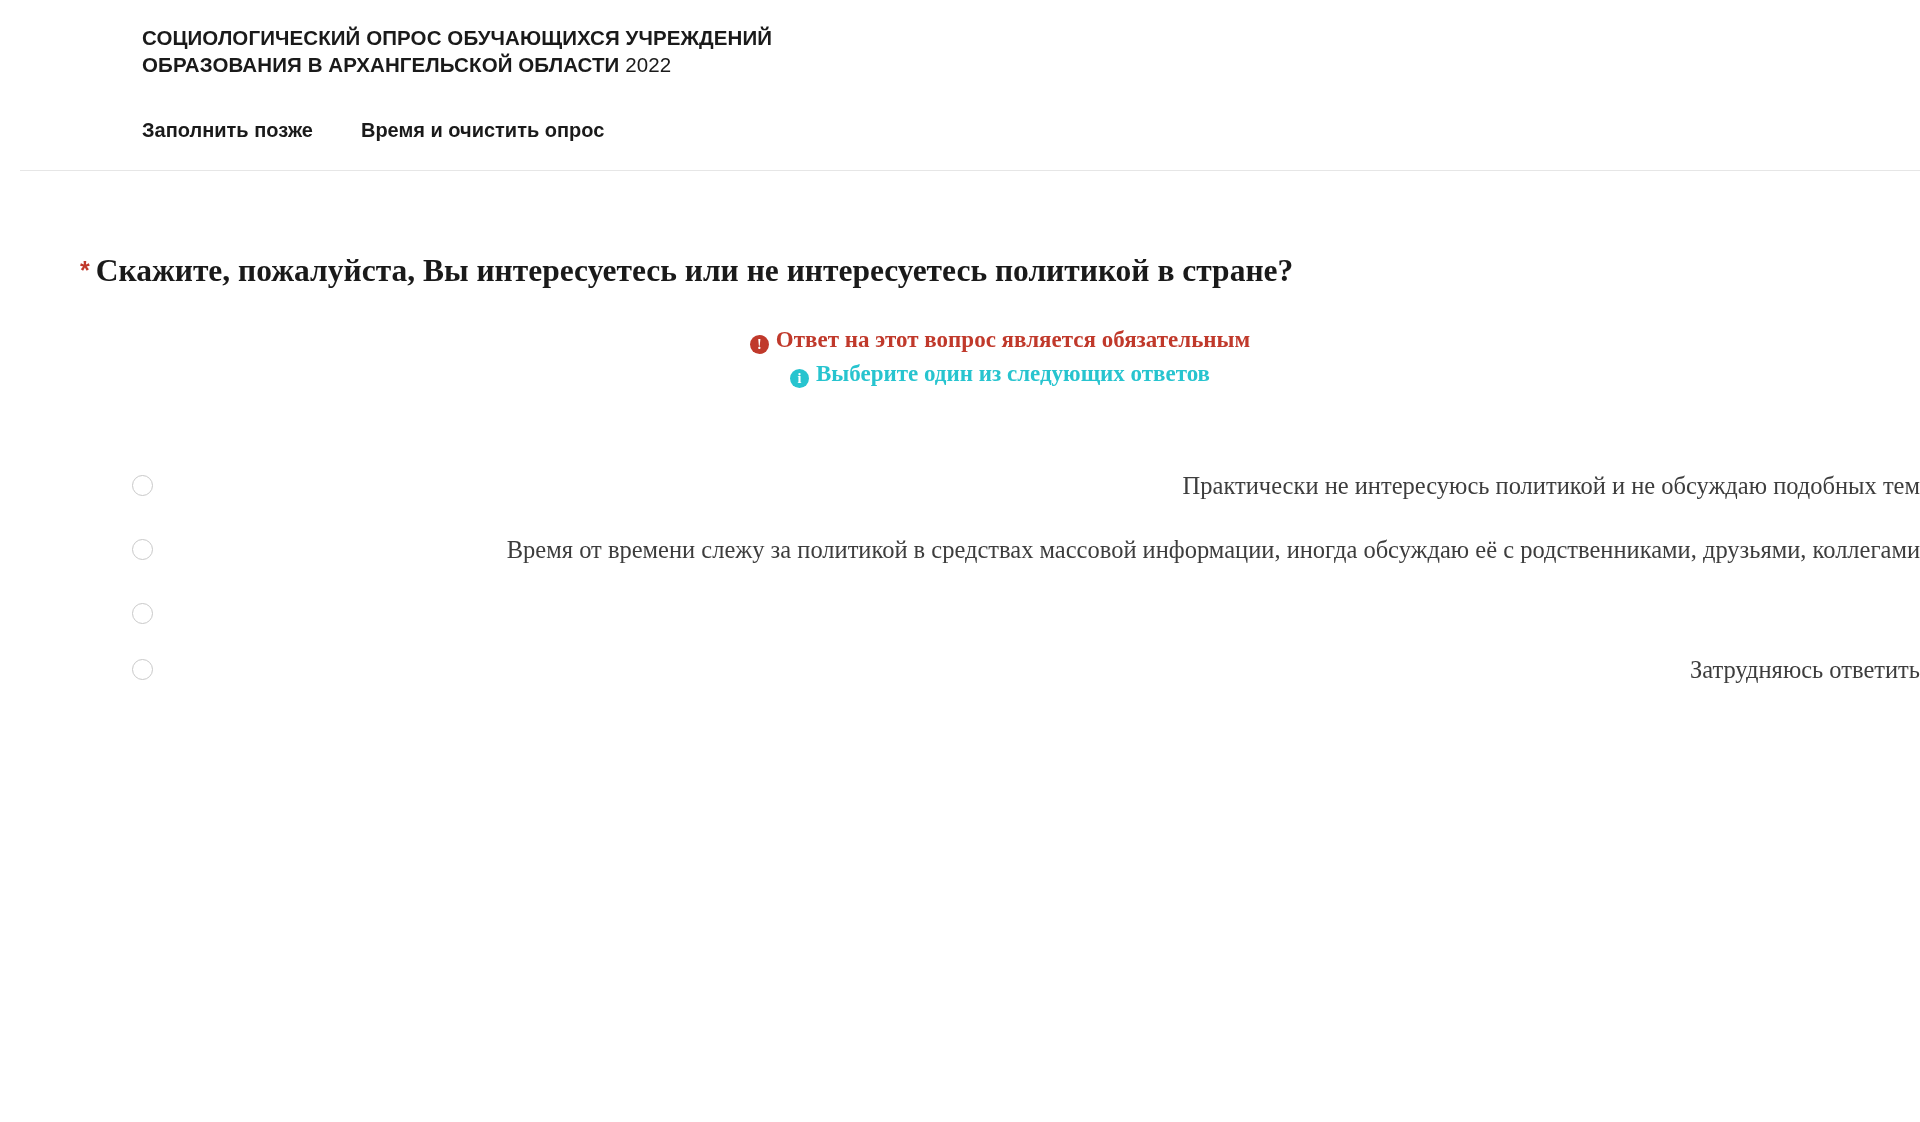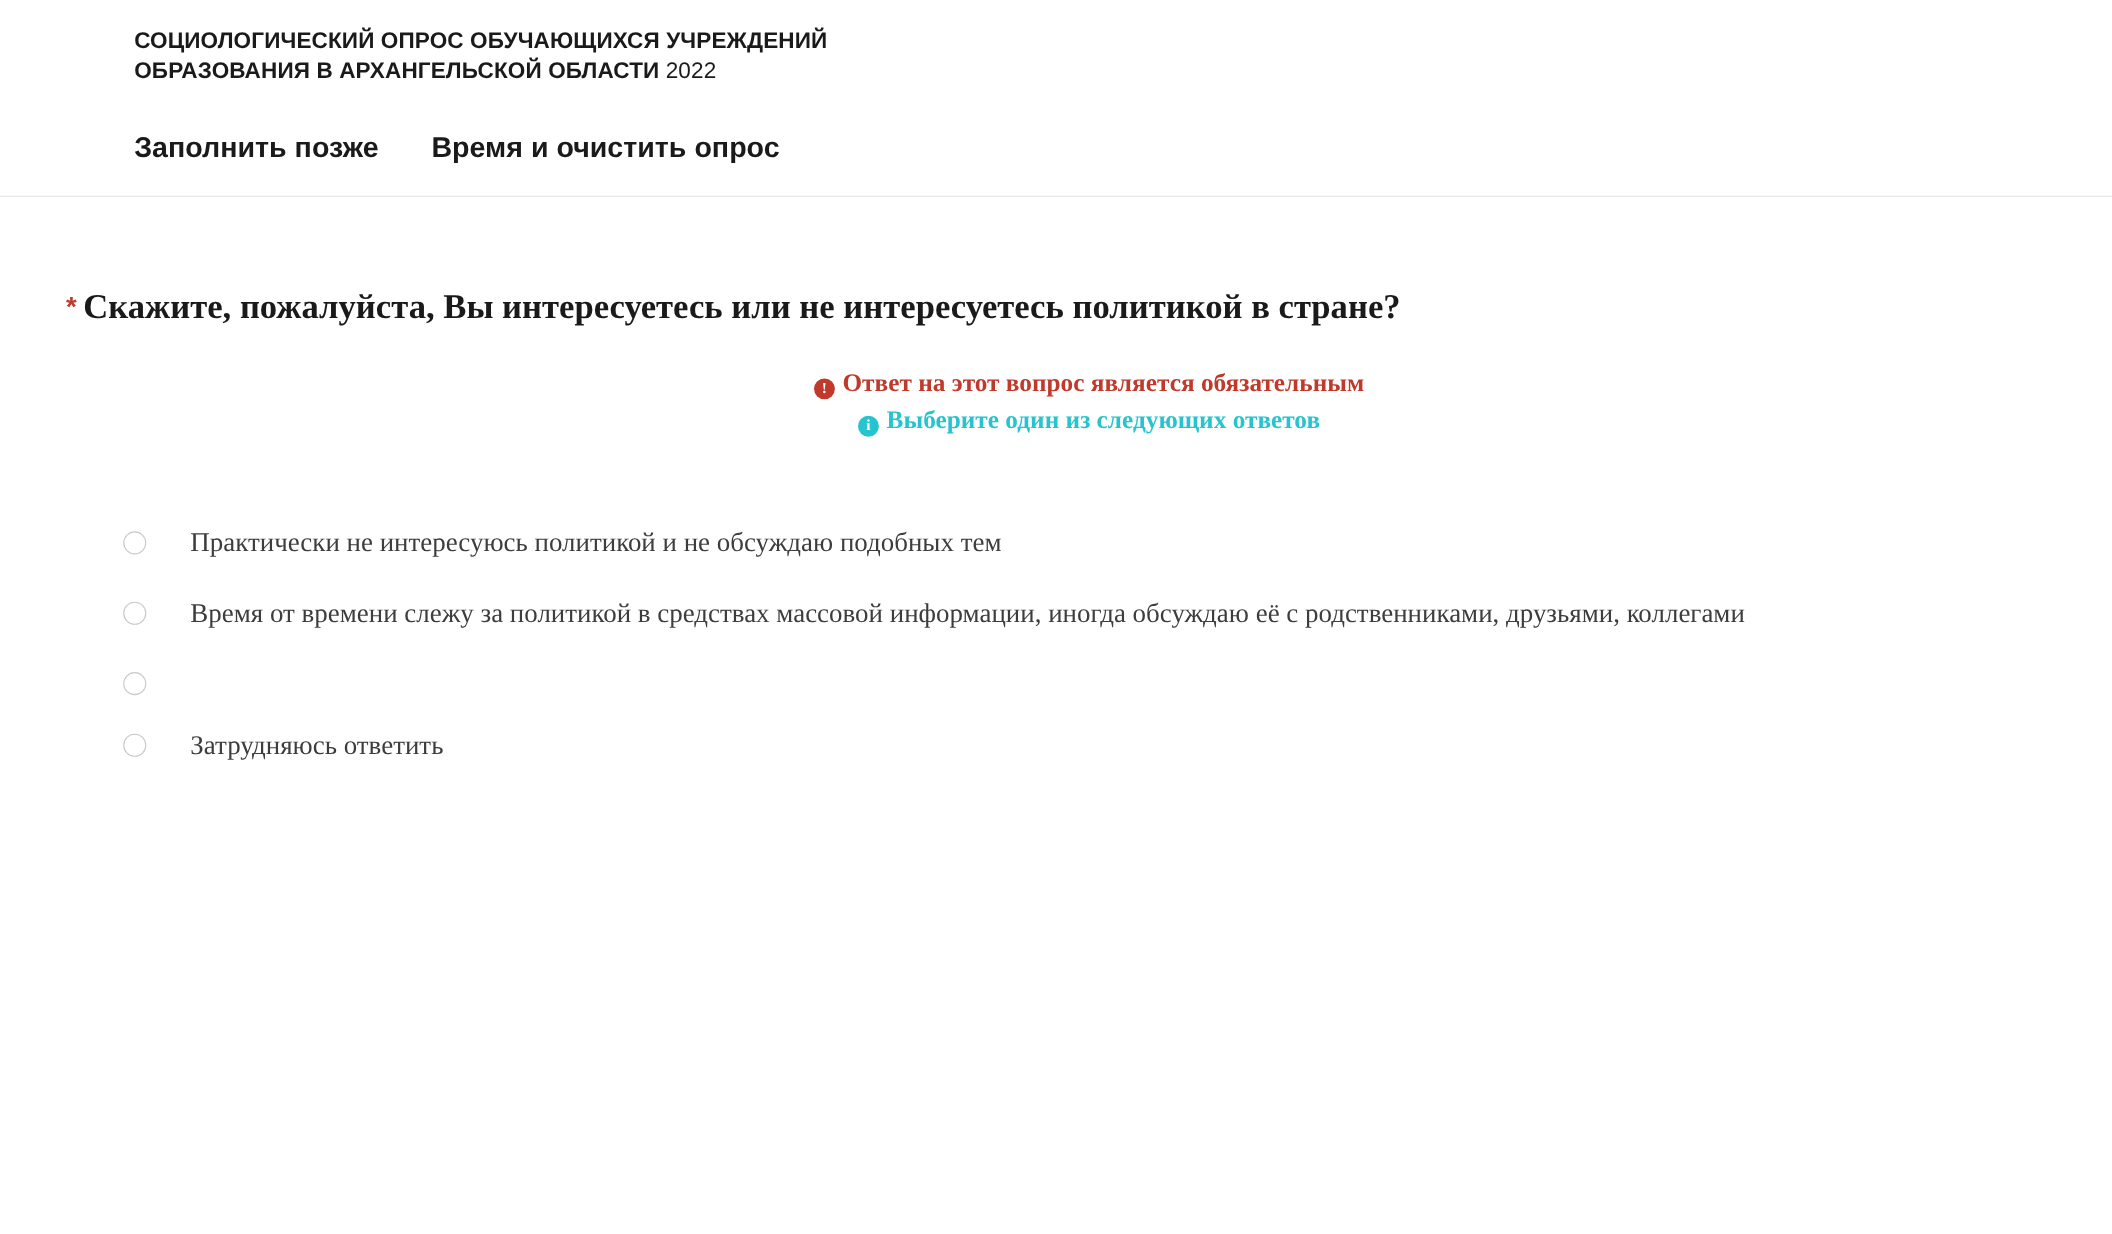--- a/index.html
+++ b/index.html
@@ -11,20 +11,21 @@
     background: #ffffff;
     font-family: "Liberation Sans", sans-serif;
     overflow: hidden;
   }
 
   .page {
     position: relative;
     width: 1920px;
     height: 1076px;
     background: #ffffff;
+    padding-left: 20px;
   }
 
   
   .header {
     padding: 24px 0 0 122px;
   }
   .survey-title {
     font-family: "Liberation Sans", sans-serif;
     font-weight: bold;
     font-size: 20.5px;
@@ -40,21 +41,21 @@
 
   .nav-bar {
     display: flex;
     align-items: center;
     gap: 48px;
     padding: 40px 0 28px 122px;
   }
   .nav-link {
     font-family: "Liberation Sans", sans-serif;
     font-weight: bold;
-    font-size: 26px;
+    font-size: 20px;
     color: #1a1a1a;
     text-decoration: none;
     cursor: pointer;
     white-space: nowrap;
   }
 
   .header-rule {
     width: 100%;
     height: 1px;
     background: #e6e6e6;
@@ -117,20 +118,21 @@
   
   .answers {
     margin-top: 64px;
     padding-left: 112px;
   }
   .answer-row {
     display: flex;
     align-items: flex-start;
     padding: 14px 0 14px 0;
     cursor: pointer;
+    justify-content: space-between;
   }
   .radio {
     flex: 0 0 auto;
     width: 21px;
     height: 21px;
     border: 1px solid #c9c9c9;
     border-radius: 50%;
     background: #ffffff;
     margin-top: 7px;
     margin-right: 40px;

